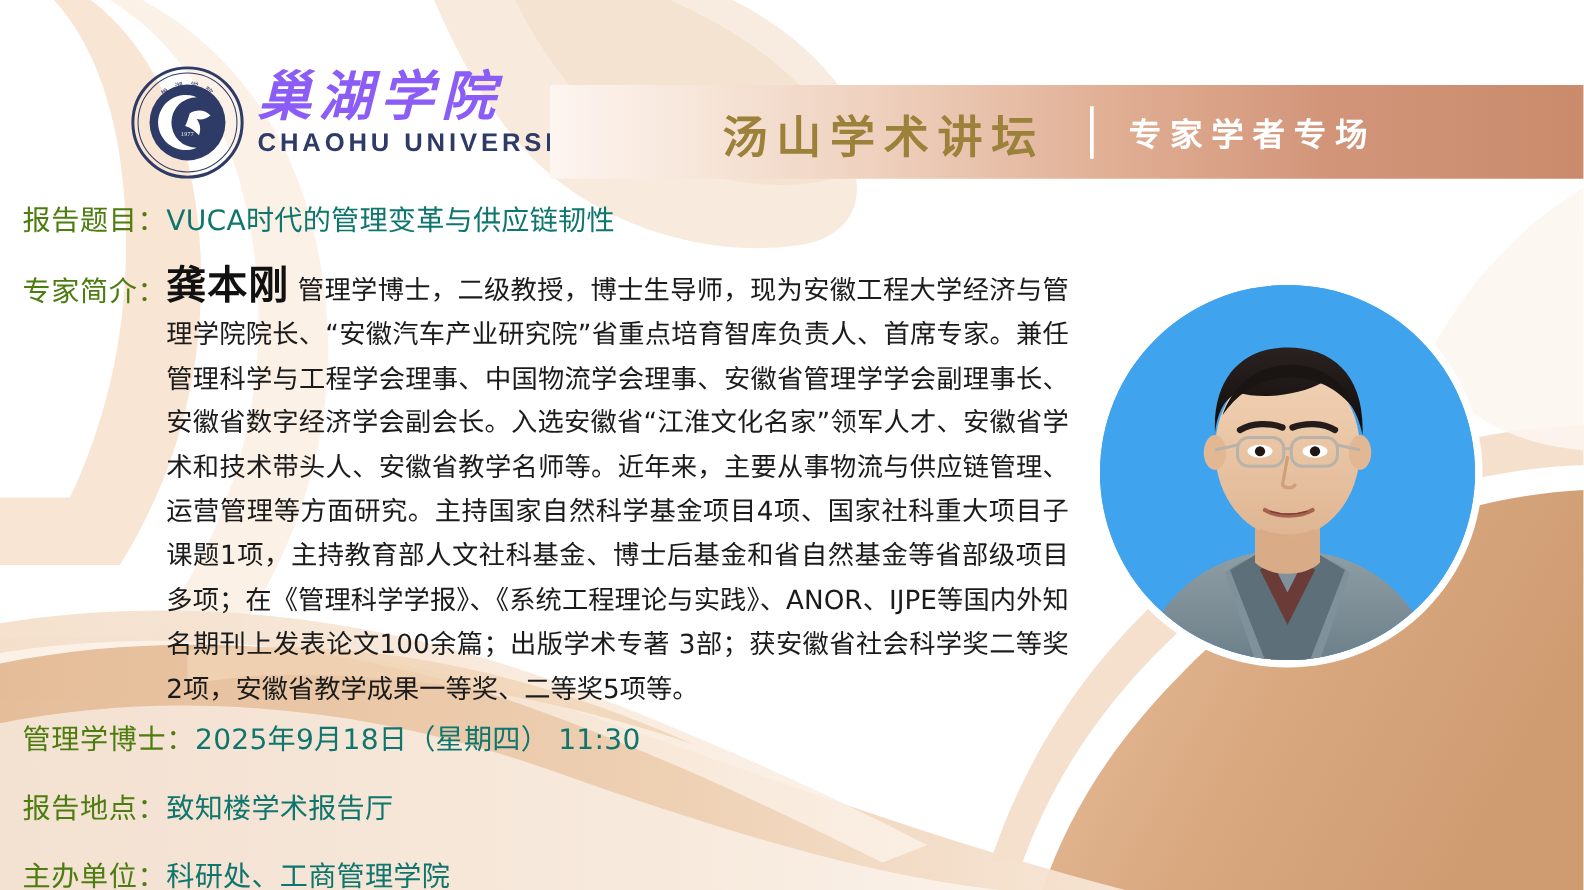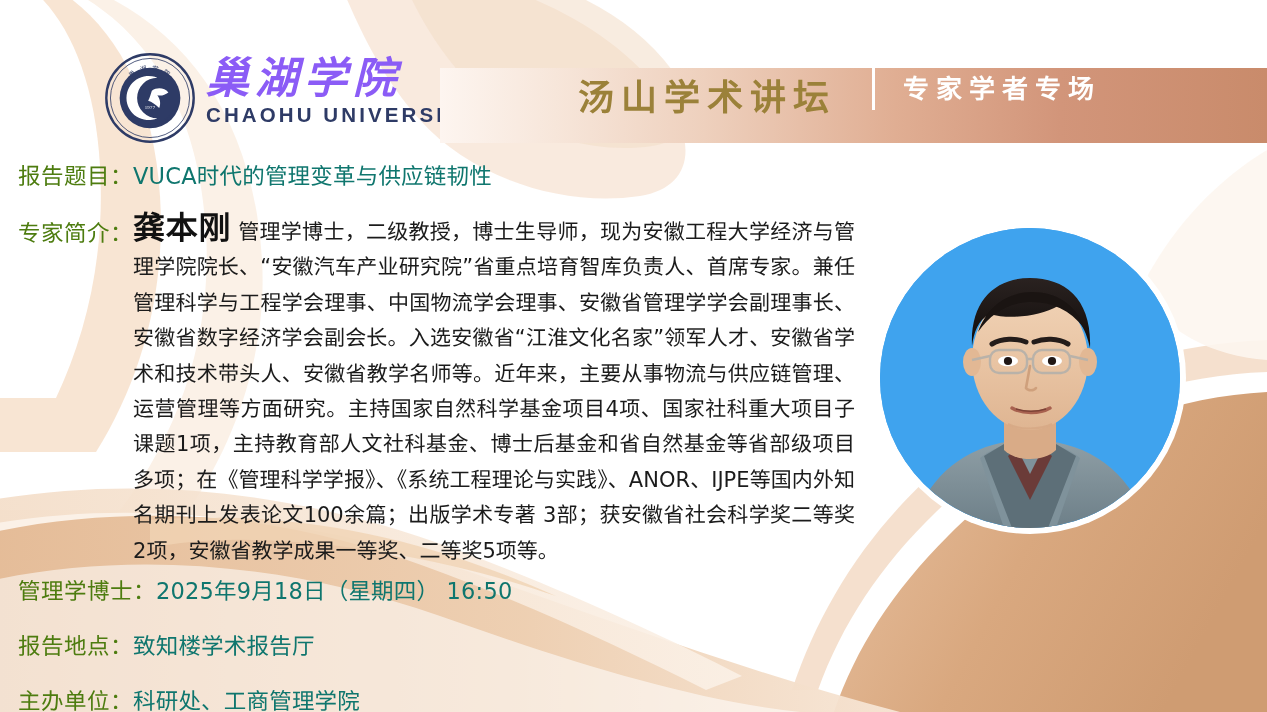--- a/index.html
+++ b/index.html
@@ -74,20 +74,21 @@
     left: 440px; top: 68px;
     width: 827px; height: 75px;
     background: linear-gradient(to right,
         #fdf5f0 0%,
         #f7e6da 14%,
         #eed0bd 32%,
         #e0ae93 55%,
         #d2957a 75%,
         #c98b6b 100%);
     display: flex;
+    align-items: center;
   }
   .banner-main {
     margin-left: 138px;
     font-family: "DejaVu Sans", "Liberation Sans", sans-serif;
     font-size: 36px;
     font-weight: 700;
     color: #9b8139;
     letter-spacing: 7px;
     white-space: nowrap;
   }
@@ -283,21 +284,21 @@
       <span class="value-strong">VUCA时代的管理变革与供应链韧性</span>
     </div>
 
     <div class="row" id="row-bio">
       <span class="label">专家简介：</span>
       <div class="bio-body"><span class="bio-name">龚本刚</span><span> 管理学博士，二级教授，博士生导师，现为安徽工程大学经济与管理学院院长、“安徽汽车产业研究院”省重点培育智库负责人、首席专家。兼任管理科学与工程学会理事、中国物流学会理事、安徽省管理学学会副理事长、安徽省数字经济学会副会长。入选安徽省“江淮文化名家”领军人才、安徽省学术和技术带头人、安徽省教学名师等。近年来，主要从事物流与供应链管理、运营管理等方面研究。主持国家自然科学基金项目4项、国家社科重大项目子课题1项，主持教育部人文社科基金、博士后基金和省自然基金等省部级项目多项；在《管理科学学报》、《系统工程理论与实践》、ANOR、IJPE等国内外知名期刊上发表论文100余篇；出版学术专著 3部；获安徽省社会科学奖二等奖2项，安徽省教学成果一等奖、二等奖5项等。</span></div>
     </div>
 
     <div class="row" id="row-time">
       <span class="label">管理学博士：</span>
-      <span class="value-strong">2025年9月18日（星期四） 16:50</span>
+      <span class="value-strong">2025年9月18日（星期四） 11:30</span>
     </div>
 
     <div class="row" id="row-place">
       <span class="label">报告地点：</span>
       <span class="value-strong">致知楼学术报告厅</span>
     </div>
 
     <div class="row" id="row-org">
       <span class="label">主办单位：</span>
       <span class="value-strong">科研处、工商管理学院</span>

